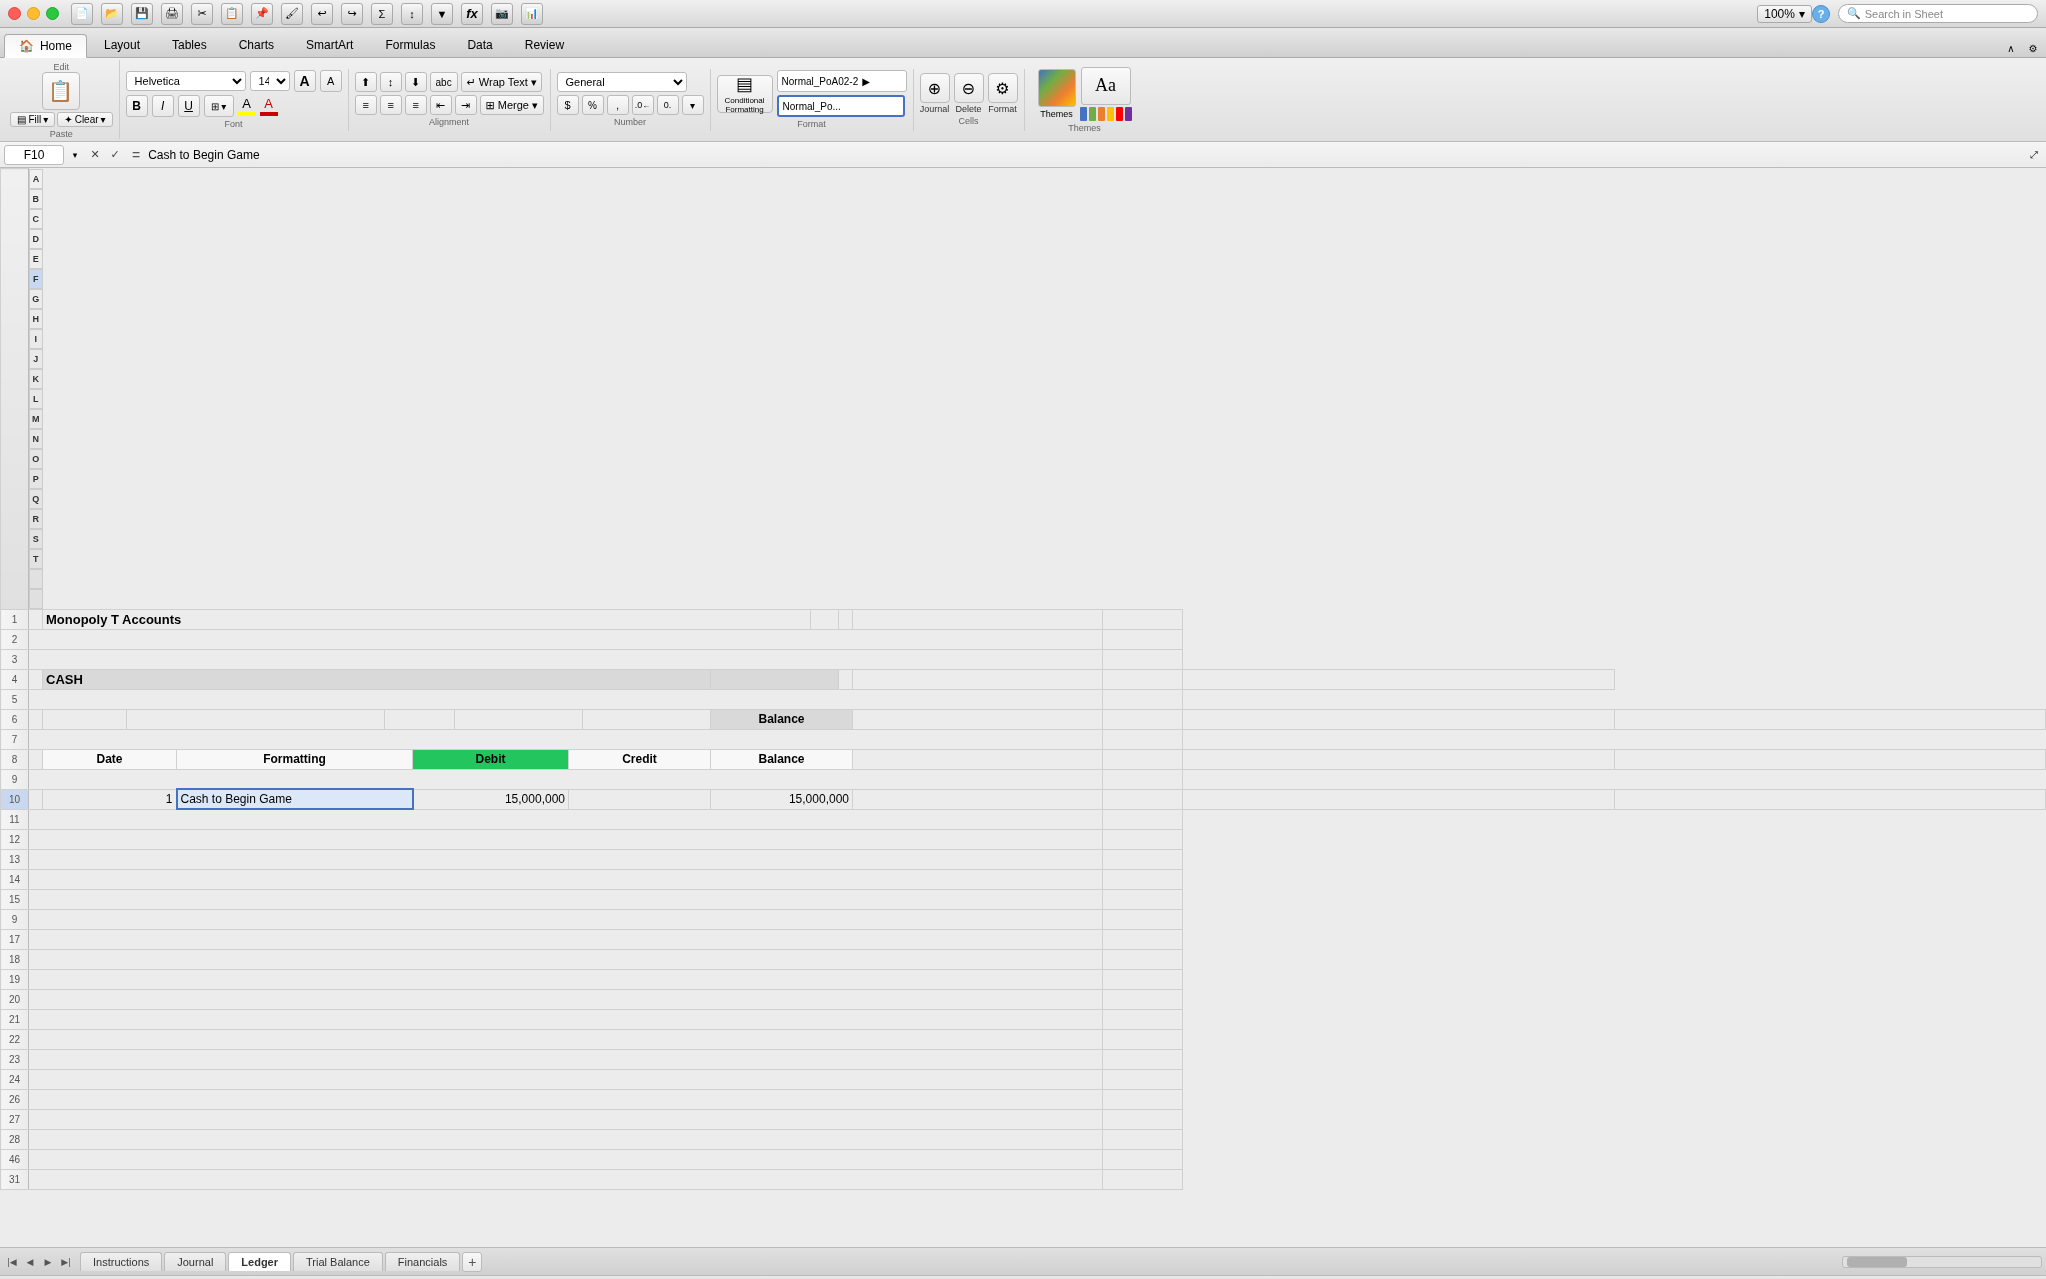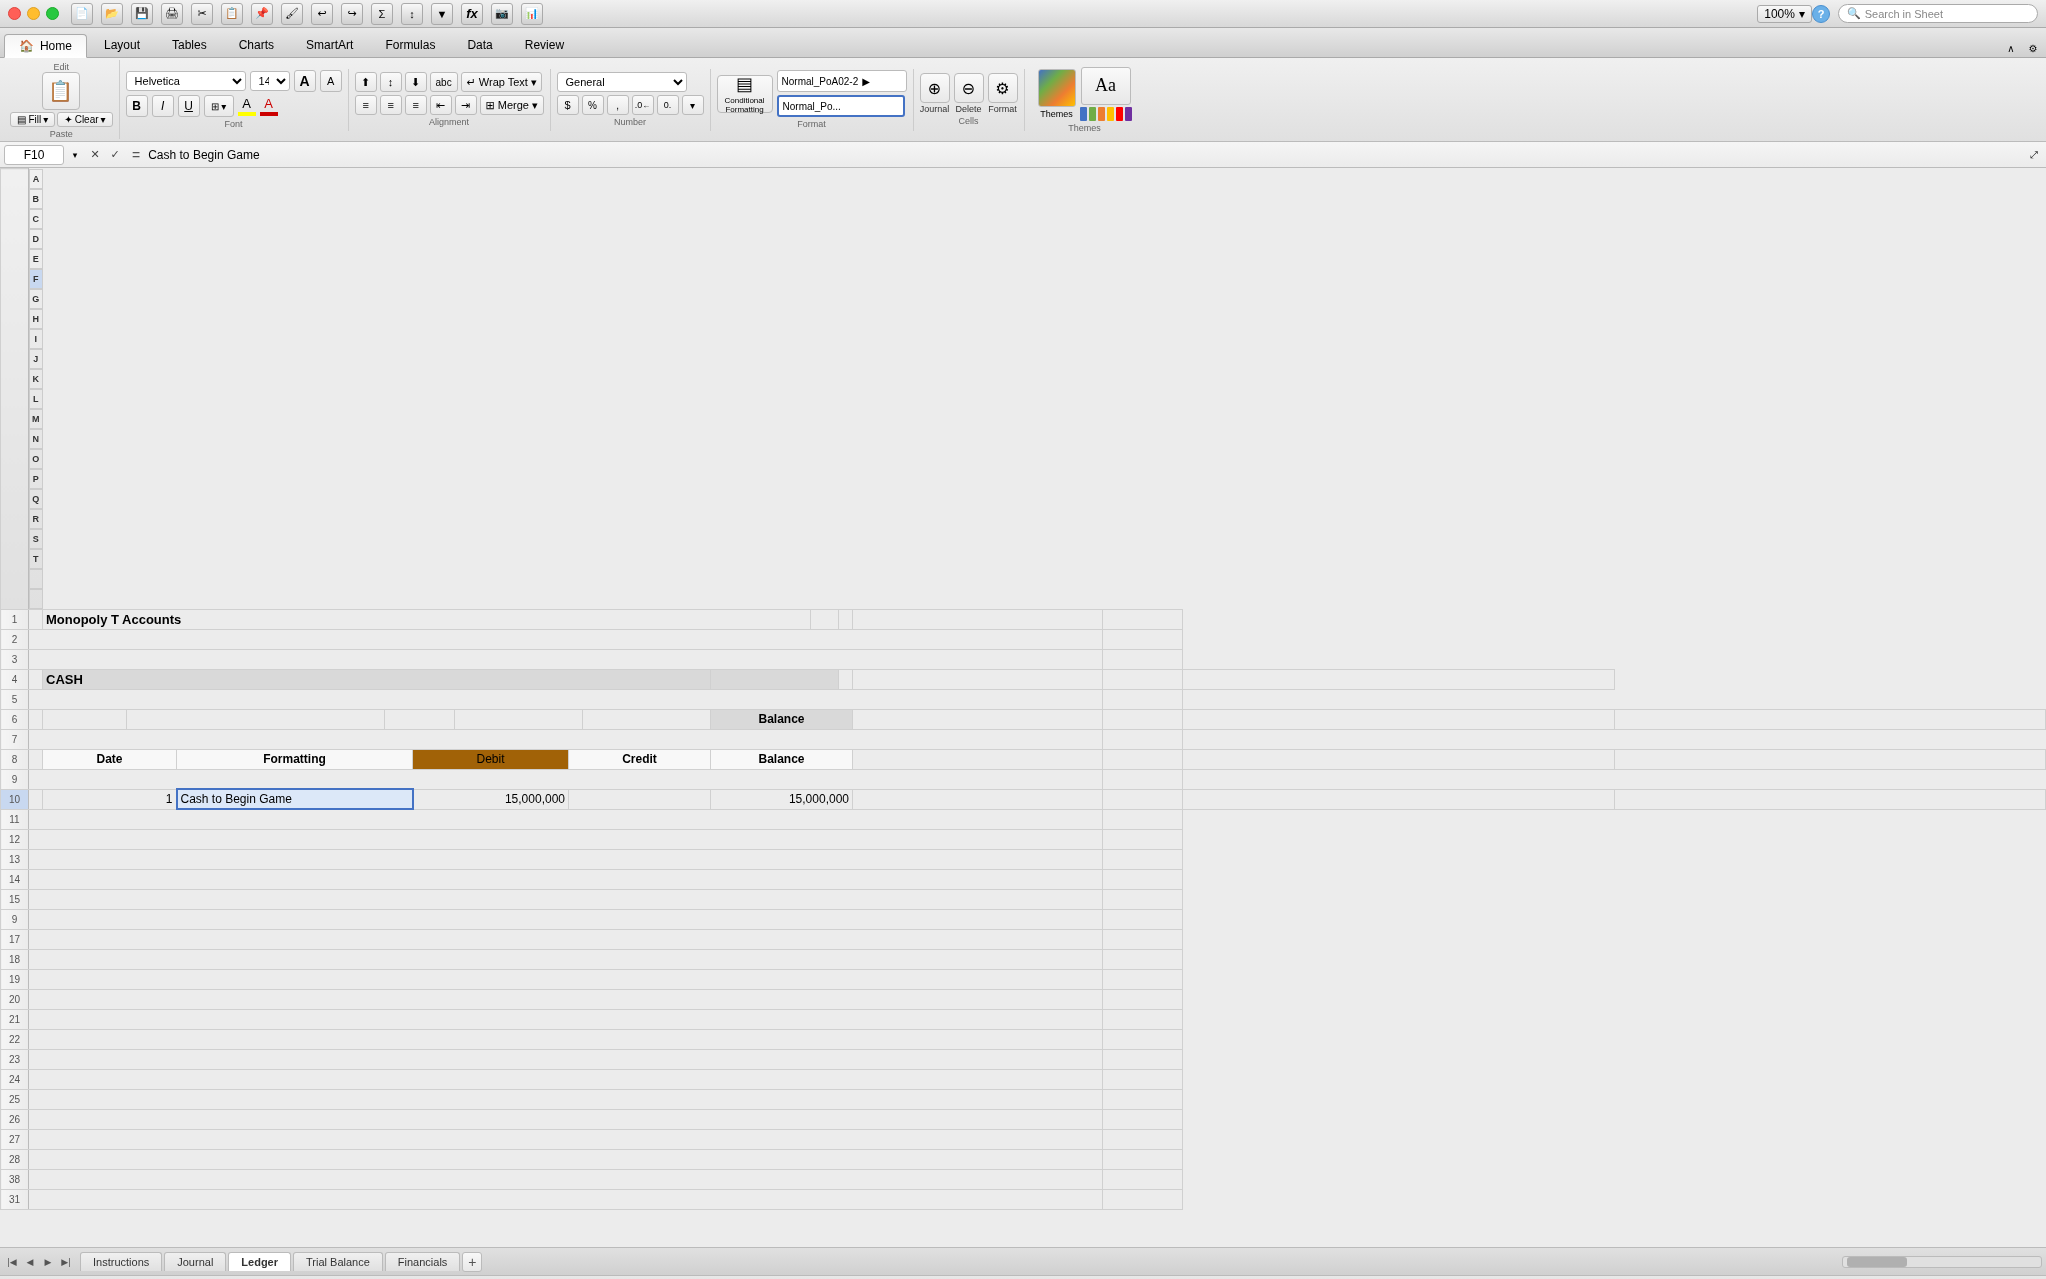--- a/index.html
+++ b/index.html
@@ -584,21 +584,21 @@
 
         <tr style="height:20px;">
           <td class="row-num">8</td>
           <td style="border:1px solid #d0d0d0;"></td>
           <td colspan="4" style="border:1px solid #d0d0d0;font-weight:bold;text-align:center;background:#f8f8f8;">
             <span>Date</span>
           </td>
           <td colspan="3" style="border:1px solid #d0d0d0;font-weight:bold;text-align:center;background:#f8f8f8;">
             <span>Formatting</span>
           </td>
-          <td colspan="5" style="border:1px solid #d0d0d0;font-weight:normal;text-align:center;background:#a16207;">
+          <td colspan="5" style="border:1px solid #d0d0d0;font-weight:bold;text-align:center;background:#22c55e;">
             <span>Debit</span>
           </td>
           <td colspan="4" style="border:1px solid #d0d0d0;font-weight:bold;text-align:center;background:#f8f8f8;">
             <span>Credit</span>
           </td>
           <td colspan="3" style="border:1px solid #d0d0d0;font-weight:bold;text-align:center;background:#f8f8f8;">
             <span>Balance</span>
           </td>
           <td style="border:1px solid #d0d0d0;"></td>
           <td style="border:1px solid #d0d0d0;"></td>
@@ -698,41 +698,36 @@
             <td class="row-num">23</td>
             <td colspan="21" style="border:1px solid #d0d0d0;"></td>
             <td style="border:1px solid #d0d0d0;"></td>
           </tr>
         <tr style="height:20px;">
             <td class="row-num">24</td>
             <td colspan="21" style="border:1px solid #d0d0d0;"></td>
             <td style="border:1px solid #d0d0d0;"></td>
           </tr>
         <tr style="height:20px;">
-            <td class="row-num">25</td>
-            <td colspan="21" style="border:1px solid #d0d0d0;"></td>
-            <td style="border:1px solid #d0d0d0;"></td>
-          </tr>
-        <tr style="height:20px;">
             <td class="row-num">26</td>
             <td colspan="21" style="border:1px solid #d0d0d0;"></td>
             <td style="border:1px solid #d0d0d0;"></td>
           </tr>
         <tr style="height:20px;">
             <td class="row-num">27</td>
             <td colspan="21" style="border:1px solid #d0d0d0;"></td>
             <td style="border:1px solid #d0d0d0;"></td>
           </tr>
         <tr style="height:20px;">
             <td class="row-num">28</td>
             <td colspan="21" style="border:1px solid #d0d0d0;"></td>
             <td style="border:1px solid #d0d0d0;"></td>
           </tr>
         <tr style="height:20px;">
-            <td class="row-num">38</td>
+            <td class="row-num">46</td>
             <td colspan="21" style="border:1px solid #d0d0d0;"></td>
             <td style="border:1px solid #d0d0d0;"></td>
           </tr>
         <tr style="height:20px;">
             <td class="row-num">31</td>
             <td colspan="21" style="border:1px solid #d0d0d0;"></td>
             <td style="border:1px solid #d0d0d0;"></td>
           </tr>
       </tbody>
     </table>

